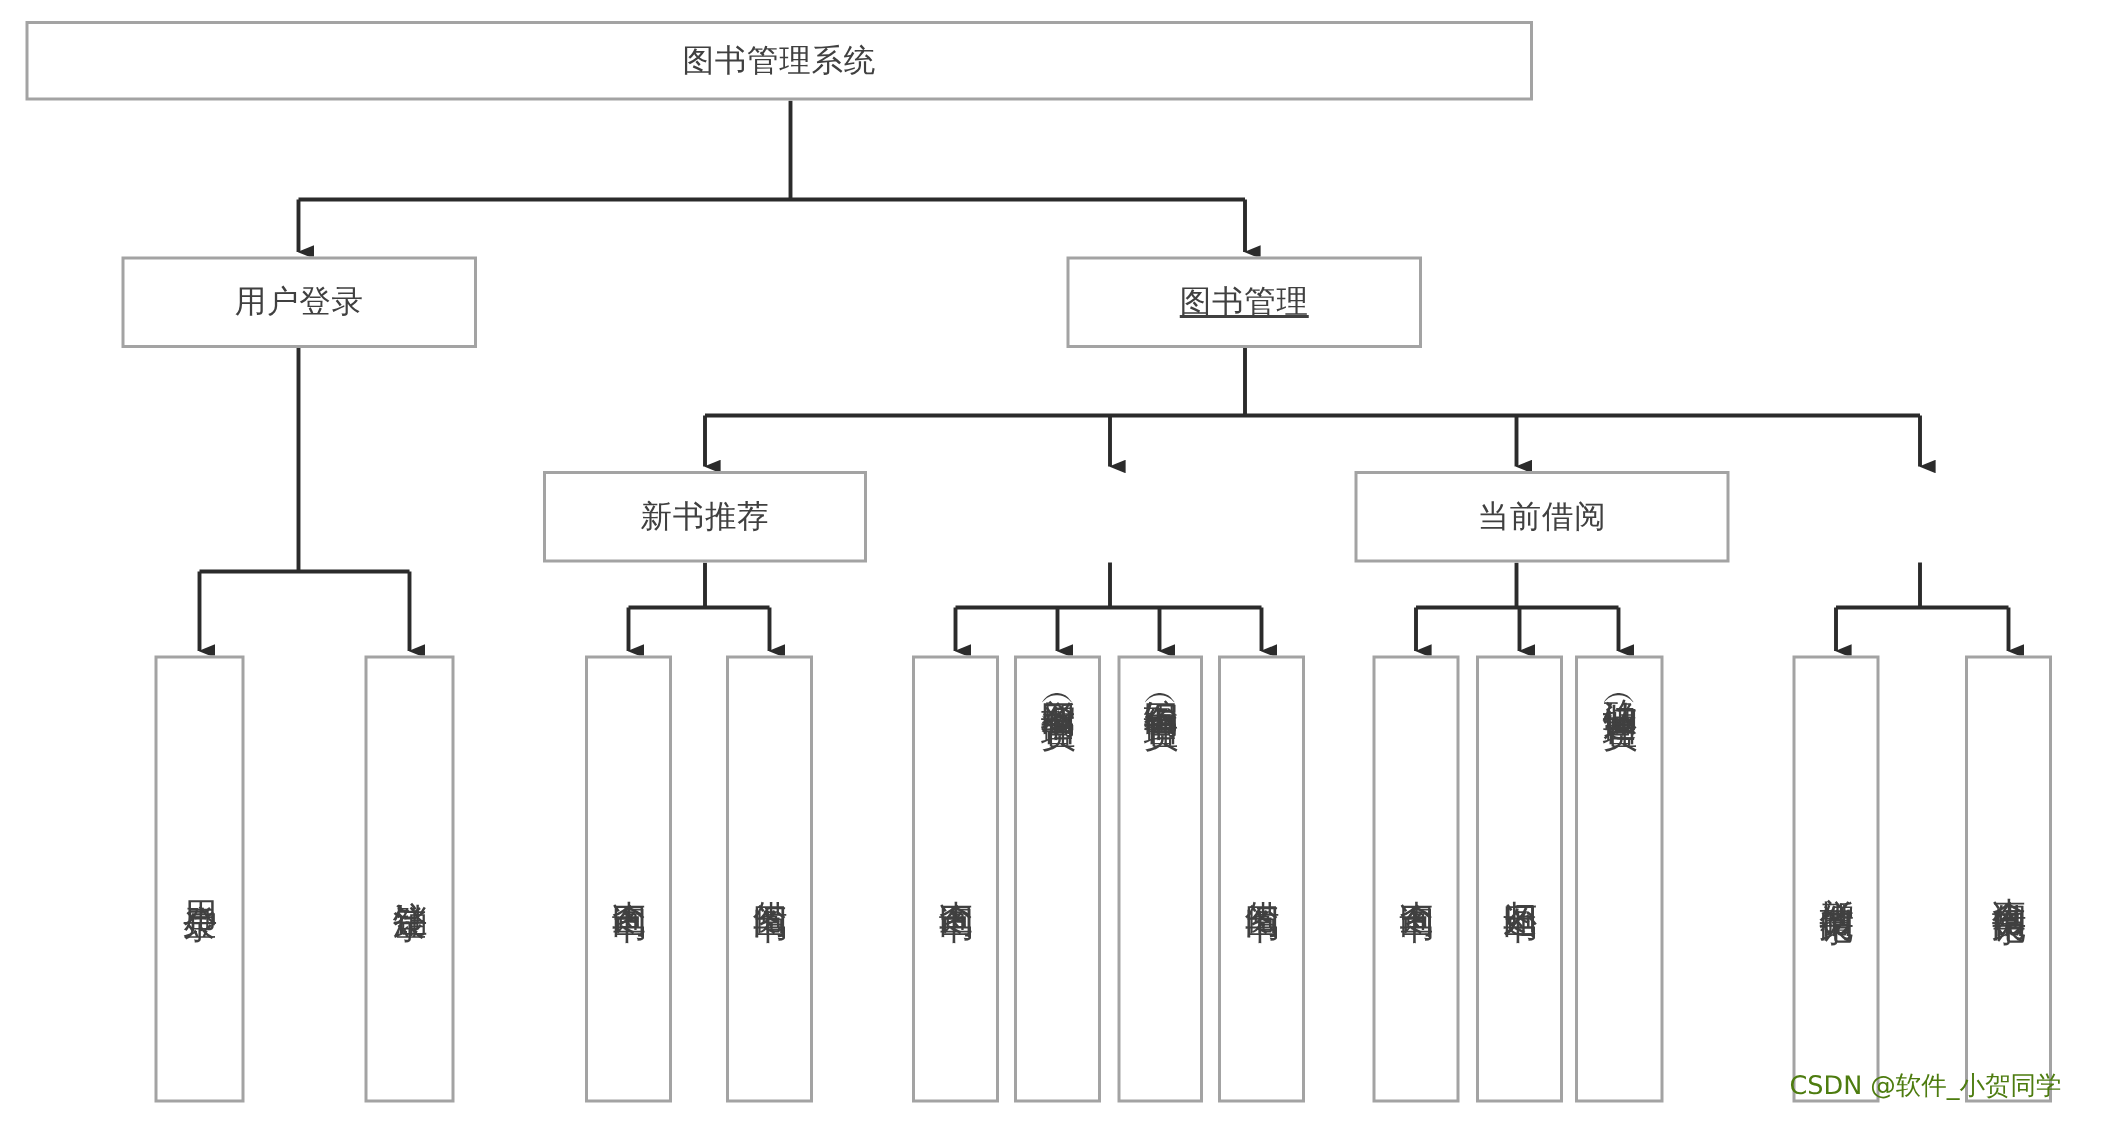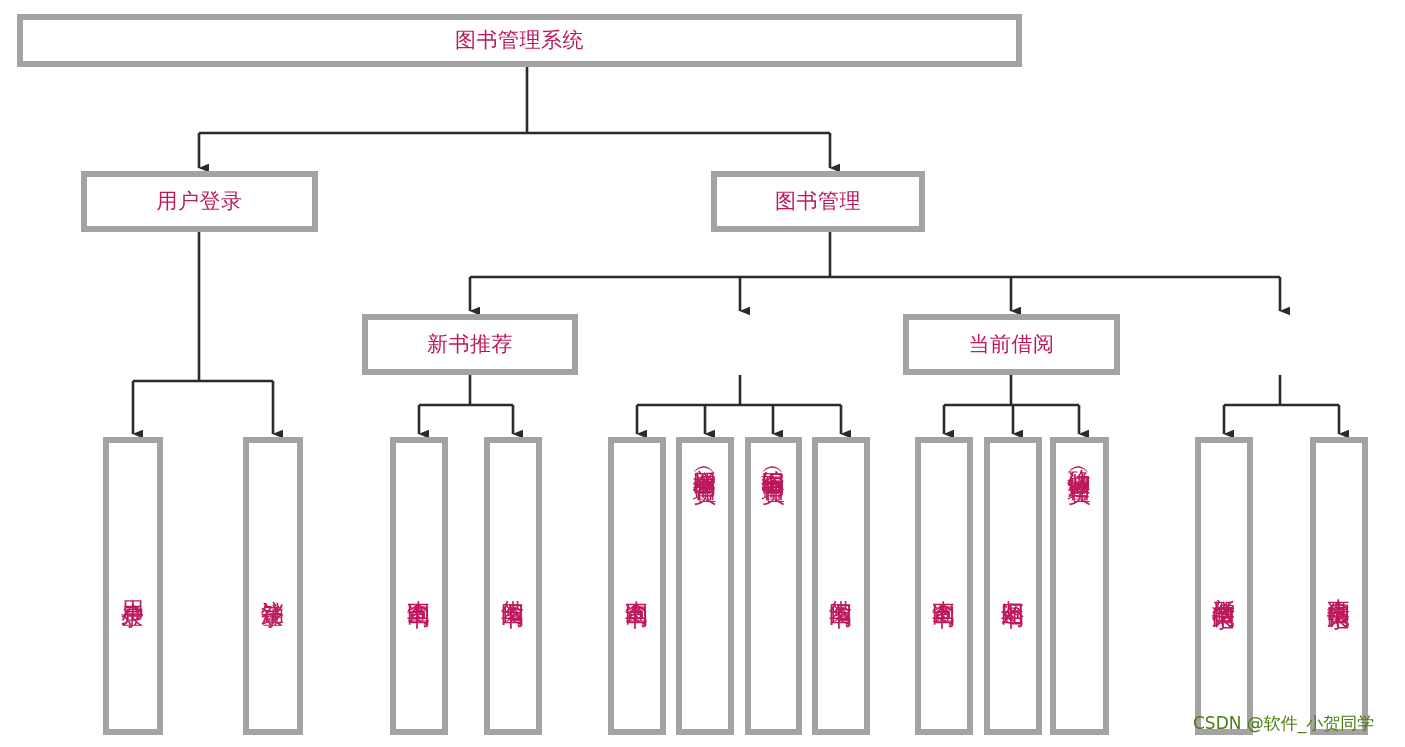--- a/index.html
+++ b/index.html
@@ -22,25 +22,25 @@
     position: absolute;
     left: 0;
     top: 0;
     width: 1405px;
     height: 747px;
   }
   .node {
     position: absolute;
     box-sizing: border-box;
     background: #ffffff;
-    border: 6px solid #a3a3a3;
+    border: 2px solid #a3a3a3;
     display: flex;
     align-items: center;
     justify-content: center;
-    color: #be185d;
+    color: #404040;
     z-index: 2;
   }
   .node .lbl {
     display: block;
     text-align: center;
     line-height: 1.12;
     letter-spacing: 0.5px;
   }
   .node.horiz .lbl {
     font-size: 21px;
@@ -128,28 +128,28 @@
     </g>
   </svg>
 
   <div class="node horiz" style="left:17px; top:14px; width:1005px; height:53px;">
     <span class="lbl">图书管理系统</span>
   </div>
 
   <div class="node horiz" style="left:81px; top:171px; width:237px; height:61px;">
     <span class="lbl">用户登录</span>
   </div>
-  <div class="node horiz" style="left:711px; top:171px; width:214px; height:61px;">
+  <div class="node horiz" style="left:711px; top:171px; width:237px; height:61px;text-decoration:underline;">
     <span class="lbl">图书管理</span>
   </div>
 
   <div class="node horiz" style="left:362px; top:314px; width:216px; height:61px;">
     <span class="lbl">新书推荐</span>
   </div>
-  <div class="node horiz" style="left:903px; top:314px; width:217px; height:61px;">
+  <div class="node horiz" style="left:903px; top:314px; width:250px; height:61px;">
     <span class="lbl">当前借阅</span>
   </div>
 
   <div class="node vert centerText" style="left:103px; top:437px; width:60px; height:298px;">
     <span class="lbl">用户登录</span>
   </div>
   <div class="node vert centerText" style="left:243px; top:437px; width:60px; height:298px;">
     <span class="lbl">注销登录</span>
   </div>
 

